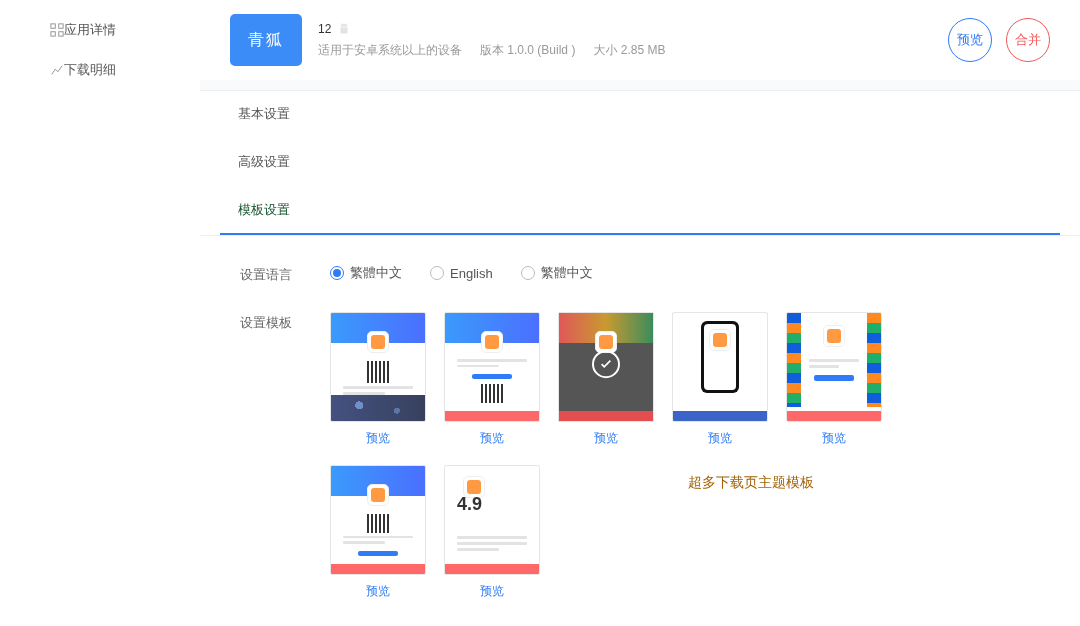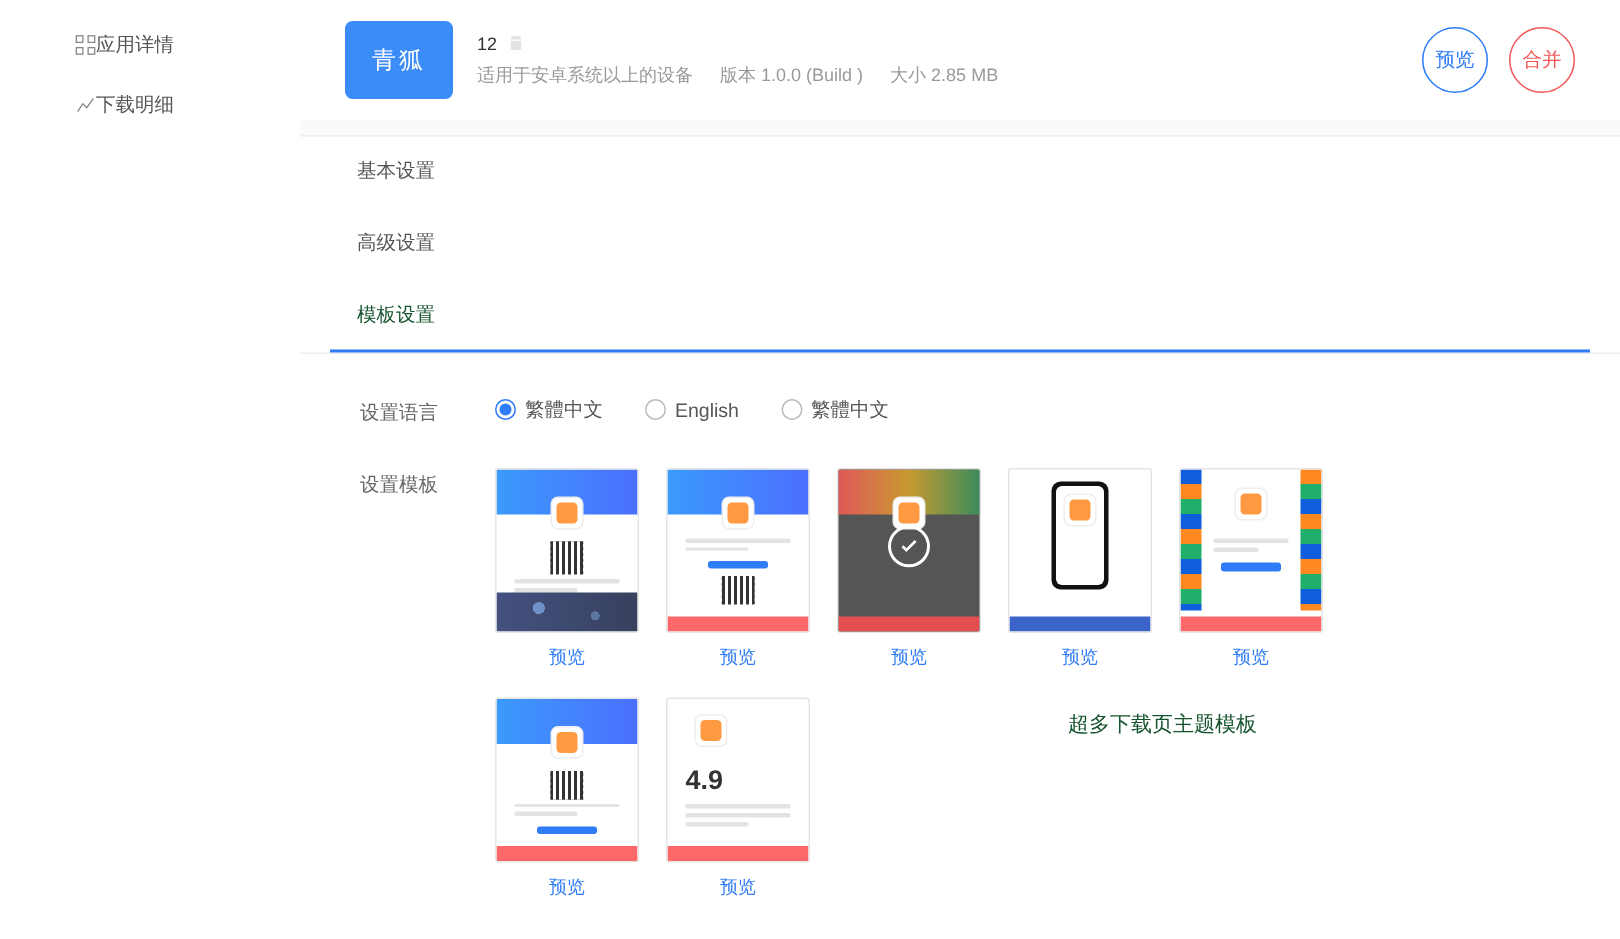--- a/index.html
+++ b/index.html
@@ -60,25 +60,25 @@
     .thumb.phone .t-badge{top:16px; z-index:2;}
     .thumb.mix .side-l, .thumb.mix .side-r{position:absolute; top:0; bottom:14px; width:14px;}
     .thumb.mix .side-l{left:0; background:repeating-linear-gradient(180deg,#105edb 0 10px,#ff8820 10px 20px,#1faf6a 20px 30px);}
     .thumb.mix .side-r{right:0; background:repeating-linear-gradient(180deg,#ff8820 0 10px,#1faf6a 10px 20px,#105edb 20px 30px);}
     .thumb .qr{width:22px;height:22px;background:repeating-linear-gradient(90deg,#333 0 2px,#fff 2px 4px),repeating-linear-gradient(0deg,#333 0 2px,#fff 2px 4px); align-self:center; margin-top:2px;}
     .thumb .rating{font-size:18px; font-weight:700; color:#333; position:absolute; top:40px; left:12px;}
     .thumb.t1 .t-foot{background:linear-gradient(90deg,#24336b,#152042);} 
     .thumb.t1 .t-foot::before{content:""; position:absolute; inset:0; background:radial-gradient(circle at 30% 40%, rgba(120,180,255,.6) 0 4px, transparent 4px), radial-gradient(circle at 70% 60%, rgba(120,180,255,.4) 0 3px, transparent 3px);} 
     .thumb.t1 .t-foot{height:26px;}
     .thumb.t7 .t-badge{top:10px; left:18px; transform:none;}
-    .thumb.t7 .rating{top:44px;}
+    .thumb.t7 .rating{top:28px;}
 
     .tpl-link { color: #2f7cf6; font-size: 12px; cursor: pointer; }
 
-    .promo { color: #14532d; font-size: 14px; margin-left: 40px; margin-top: -100px; grid-column: 4 / span 2; align-self:center;}
+    .promo { color: #a16207; font-size: 14px; margin-left: 16px; margin-top: -100px; grid-column: 4 / span 2; align-self:center;}
     
     .save-row { margin-left: 90px; margin-top: 6px; }
     .btn-primary { width: 120px; height: 36px; background: #2f7cf6; color: #fff; border: none; font-size: 14px; border-radius: 2px; cursor: pointer; }
   </style>
 </head>
 <body>
 
 <div class="wrap">
   <div class="sidebar">
     <div class="nav-item">

